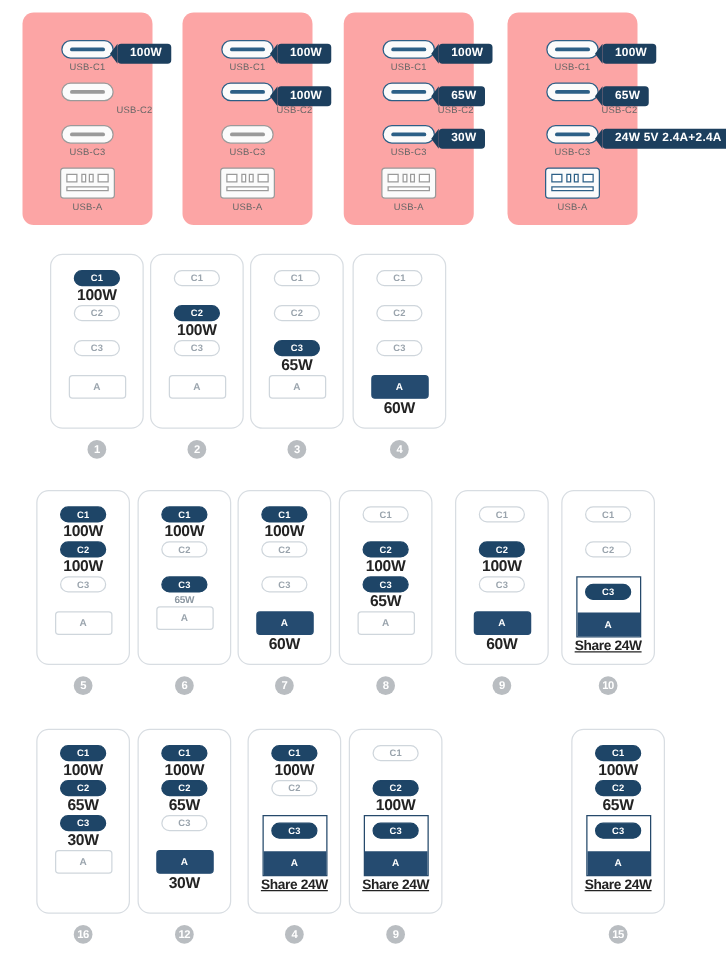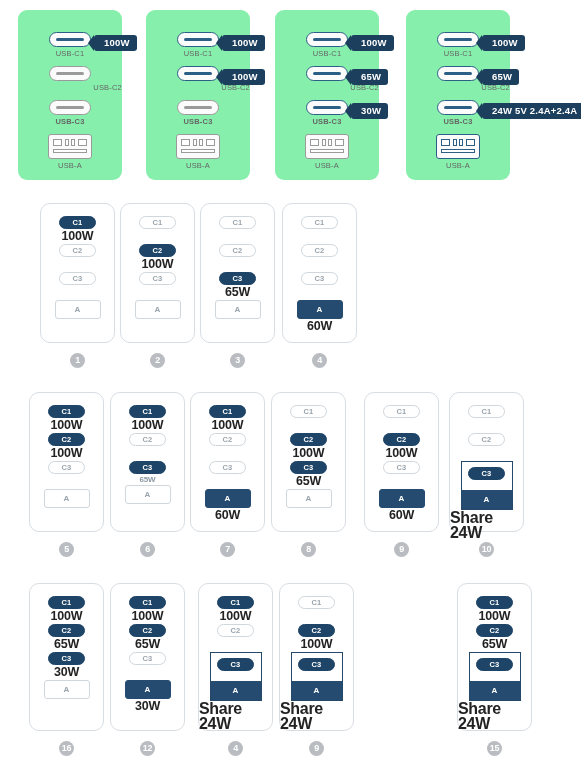--- a/index.html
+++ b/index.html
@@ -22,37 +22,37 @@
     position: absolute;
     left: 0;
     top: 0;
     width: 581px;
     height: 192px;
   }
   .device-panel {
     position: absolute;
     top: 10px;
     height: 170px;
-    background: #86efac;
+    background: #fca5a5;
     border-radius: 9px;
   }
   .device-panel.p0 { left: 18px;  width: 104px; }
   .device-panel.p1 { left: 146px; width: 104px; }
   .device-panel.p2 { left: 275px; width: 104px; }
   .device-panel.p3 { left: 406px; width: 104px; }
 
   .port-group {
     position: absolute;
     left: 0;
     width: 104px;
     text-align: center;
   }
   .port-group.g0 { top: 22px; }
   .port-group.g1 { top: 56px; text-align: right; }
-  .port-group.g2 { top: 90px; font-weight: bold; }
+  .port-group.g2 { top: 90px; }
   .port-group.g3 { top: 124px; }
 
   .c-port {
     width: 42px;
     height: 15px;
     border: 1.4px solid #9a9a9a;
     border-radius: 8px;
     margin: 0 auto;
     background: #fbfbfb;
     position: relative;
@@ -218,22 +218,23 @@
     line-height: 15px;
     letter-spacing: -0.2px;
   }
   .watt.small {
     font-size: 8px;
     color: #8d98a2;
     font-weight: bold;
     line-height: 11px;
   }
   .watt.share {
-    font-size: 16px;
+    font-size: 11px;
     letter-spacing: -0.3px;
+    text-decoration: underline;
   }
 
   
   .share-box {
     width: 52px;
     border: 1.3px solid #25496b;
     background: #ffffff;
     box-sizing: border-box;
     display: flex;
     flex-direction: column;

